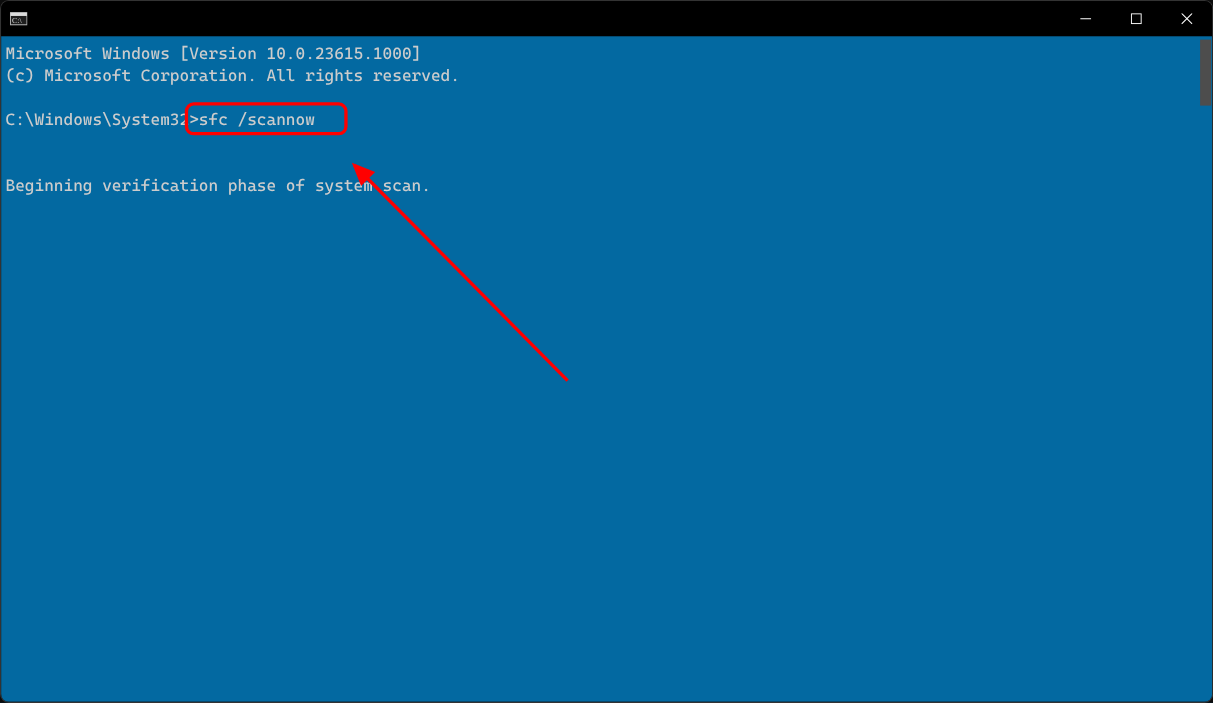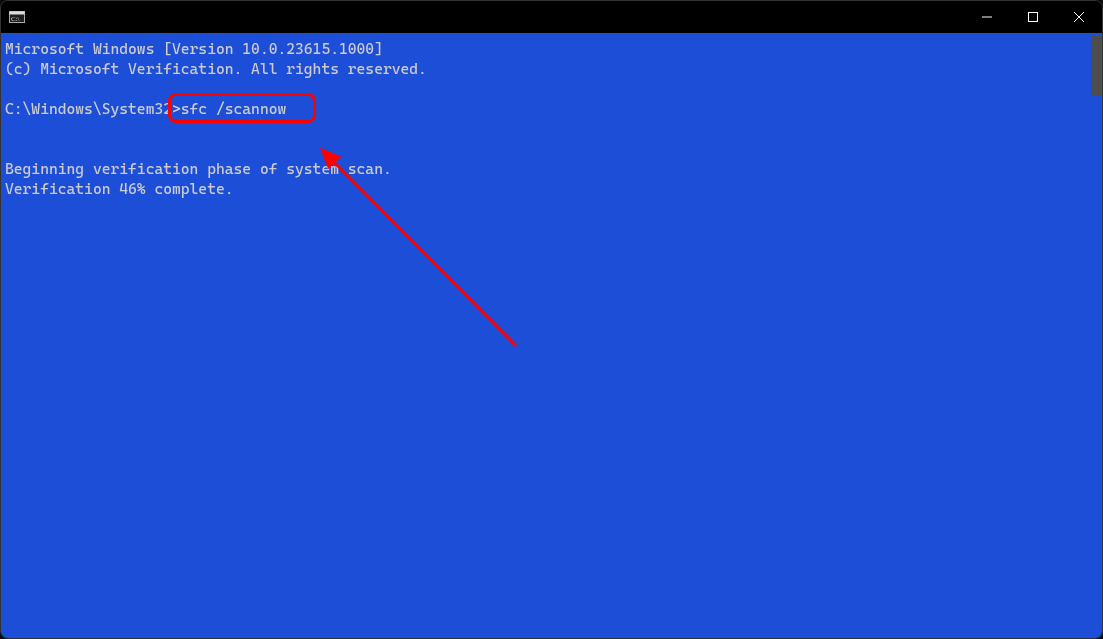--- a/index.html
+++ b/index.html
@@ -53,21 +53,21 @@
       width: 46px;
       height: 32px;
       display: flex;
       align-items: center;
       justify-content: center;
       color: #fff;
     }
     .winbtn svg { display: block; }
     .terminal-body {
       flex: 1;
-      background: #1d4ed8;
+      background: #0369a1;
       padding: 6px 4px 4px 4px;
       color: #ccc;
       font-size: 15px;
       line-height: 20px;
       position: relative;
       font-family: Consolas, "Cascadia Mono", monospace;
     }
     .line { white-space: pre; }
     .prompt-line { white-space: pre; }
     .cmd-highlight {
@@ -127,27 +127,26 @@
     <div class="winbtn">
       <svg width="10" height="10" viewBox="0 0 10 10">
         <line x1="0" y1="0" x2="10" y2="10" stroke="#fff" stroke-width="1"></line>
         <line x1="10" y1="0" x2="0" y2="10" stroke="#fff" stroke-width="1"></line>
       </svg>
     </div>
   </div>
 
   <div class="terminal-body">
     <div class="line">Microsoft Windows [Version 10.0.23615.1000]</div>
-    <div class="line">(c) Microsoft Verification. All rights reserved.</div>
+    <div class="line">(c) Microsoft Corporation. All rights reserved.</div>
     <div class="line">&nbsp;</div>
     <div class="prompt-line"><span>C:\Windows\System32&gt;</span><span class="cmd-highlight">sfc /scannow</span></div>
     <div class="line">&nbsp;</div>
     <div class="line">&nbsp;</div>
     <div class="line">Beginning verification phase of system scan.</div>
-    <div class="line">Verification 46% complete.</div>
   </div>
 
   <div class="scrollbar-track">
     <div class="scrollbar-thumb"></div>
   </div>
 </div>
 
 <div class="highlight-box" id="hl-box" style="left: 168px; top: 93px; width: 148px; height: 30px;"></div>
 
 <svg class="arrow-svg" id="arrow-svg" width="1103" height="639" style="left:0;top:0">

